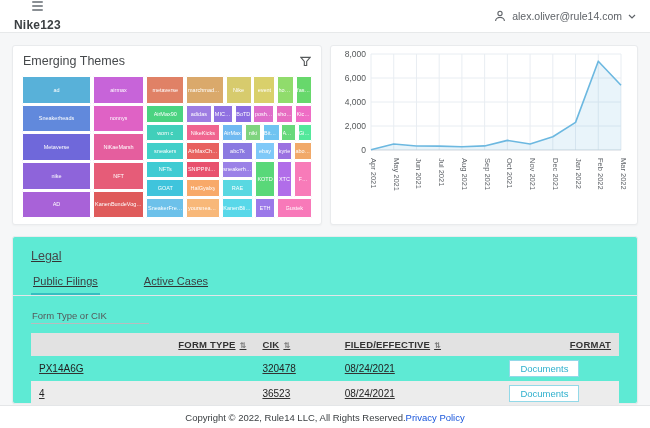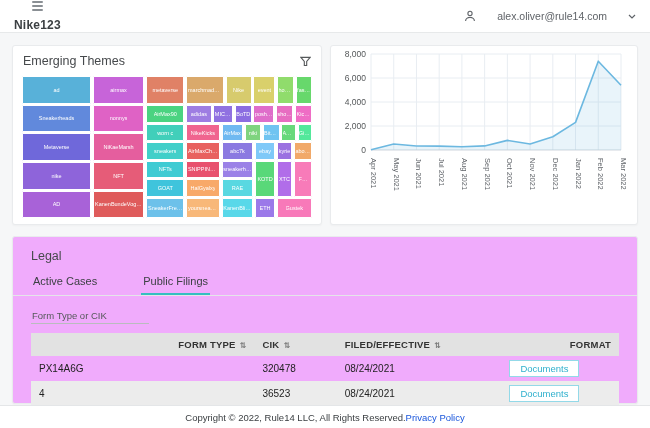--- a/index.html
+++ b/index.html
@@ -9,21 +9,21 @@
     background:#f6f7f8; color:#333; position:relative;
   }
   
   .topbar{position:absolute;top:0;left:0;right:0;height:33px;background:#fff;
     border-bottom:1px solid #e7e9ea;display:flex;align-items:center;
     justify-content:space-between;padding:0 14px;}
   .brand{display:flex;align-items:center;gap:7px;flex-direction:column;}
   .menu-icon{display:flex;flex-direction:column;gap:2px;cursor:pointer;}
   .menu-icon i{display:block;width:11px;height:2px;background:#8a8f94;border-radius:1px;}
   .brand-name{font-size:12px;font-weight:bold;color:#3c4043;letter-spacing:.2px;}
-  .user{display:flex;align-items:center;gap:21px;cursor:pointer;justify-content:space-between;}
+  .user{display:flex;align-items:center;gap:6px;cursor:pointer;justify-content:space-between;}
   .user svg{display:block;}
   .user-email{font-size:10.5px;color:#5f6368;}
   
   .cards-row{position:absolute;top:45px;left:12px;right:12px;display:flex;gap:8px;}
   .card{background:#fff;border:1px solid #e9ebed;border-radius:3px;
     box-shadow:0 1px 2px rgba(0,0,0,.03);}
   .card-head{display:flex;align-items:center;justify-content:space-between;
     padding:8px 10px 5px 10px;gap:24px;}
   .card-title{font-size:12.5px;color:#46494c;}
   .filter-icon{cursor:pointer;line-height:0;}
@@ -32,22 +32,22 @@
   .treemap{position:relative;margin:3px 9px 9px 9px;height:142px;background:#fff;}
   .tm-tile{position:absolute;display:flex;align-items:center;justify-content:center;
     border:1px solid #fff;border-radius:1px;overflow:hidden;cursor:pointer;}
   .tm-tile span{font-size:5.5px;color:#fff;white-space:nowrap;overflow:hidden;
     text-overflow:ellipsis;max-width:95%;text-align:center;}
   
   .card-sentiment{flex:1;height:180px;}
   .chart-wrap{margin:0 6px 2px 2px;}
   
   .legal-card{position:absolute;top:236px;left:12px;right:12px;height:168px;
-    background:#f0abfc;border:1px solid #e9ebed;border-radius:3px;
-    box-shadow:0 1px 2px rgba(0,0,0,.03);}
+    background:#5eead4;border:1px solid #e9ebed;border-radius:3px;
+    box-shadow:0 1px 2px rgba(0,0,0,.03);text-decoration:underline;}
   .legal-title{font-size:12.5px;color:#46494c;padding:12px 18px 8px 18px;}
   .tabs{display:flex;gap:42px;padding:0 18px;border-bottom:1px solid #e4e6e8;}
   .tab{font-size:11px;color:#3c4043;padding:4px 2px 6px 2px;cursor:pointer;
     border-bottom:2px solid transparent;}
   .tab.active{border-bottom-color:#35bfc0;}
   .filter-row{padding:9px 18px 2px 18px;}
   .filter-row input{border:none;border-bottom:1px solid #b9bcbe;outline:none;
     width:118px;font-size:9.5px;padding:2px 1px;color:#333;background:transparent;
     font-family:inherit;}
   .filter-row input::placeholder{color:#55585a;}
@@ -297,22 +297,22 @@
           <text x="265.27272727272725" y="112" font-size="7.5" fill="#5f6368" text-anchor="start" font-family="Liberation Sans, sans-serif" transform="rotate(90 265.27272727272725 112)">Feb 2022</text>
           <text x="288" y="112" font-size="7.5" fill="#5f6368" text-anchor="start" font-family="Liberation Sans, sans-serif" transform="rotate(90 288 112)">Mar 2022</text>
         </svg></div>
   </div>
 
 </div>
 
 <div class="legal-card">
   <div class="legal-title">Legal</div>
   <div class="tabs">
+    <span class="tab active">Public Filings</span>
     <span class="tab">Active Cases</span>
-    <span class="tab active">Public Filings</span>
   </div>
   <div class="filter-row">
     <input type="text" placeholder="Form Type or CIK" style="">
   </div>
   <table class="filings">
     <thead>
         <tr id="filings-head">
           <th style="width: 38%; text-align: right;">FORM TYPE<span class="sort">⇅</span></th>
           <th style="width: 14%;">CIK<span class="sort">⇅</span></th>
           <th style="width: 28%;">FILED/EFFECTIVE<span class="sort">⇅</span></th>

